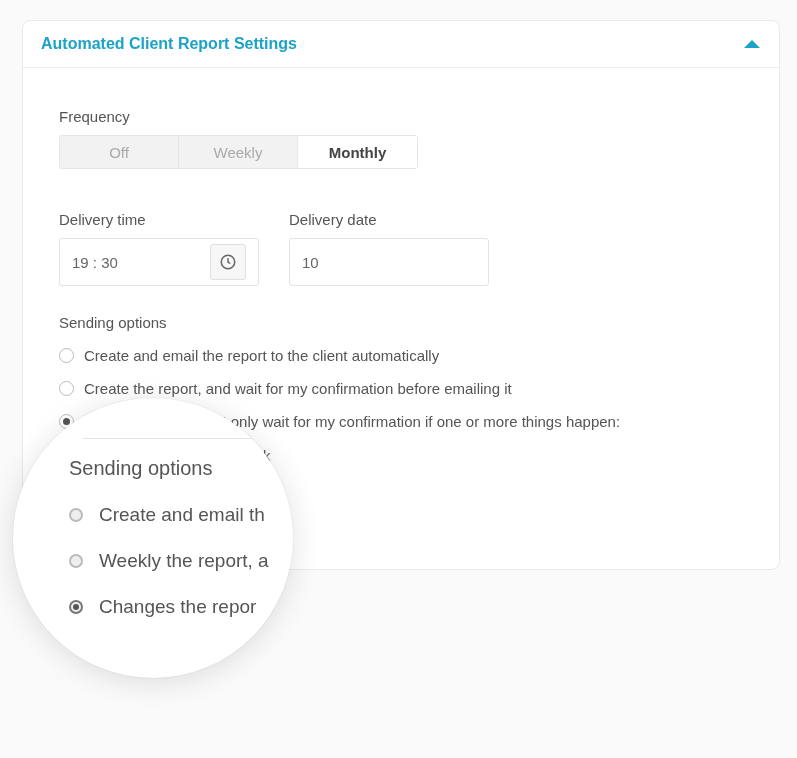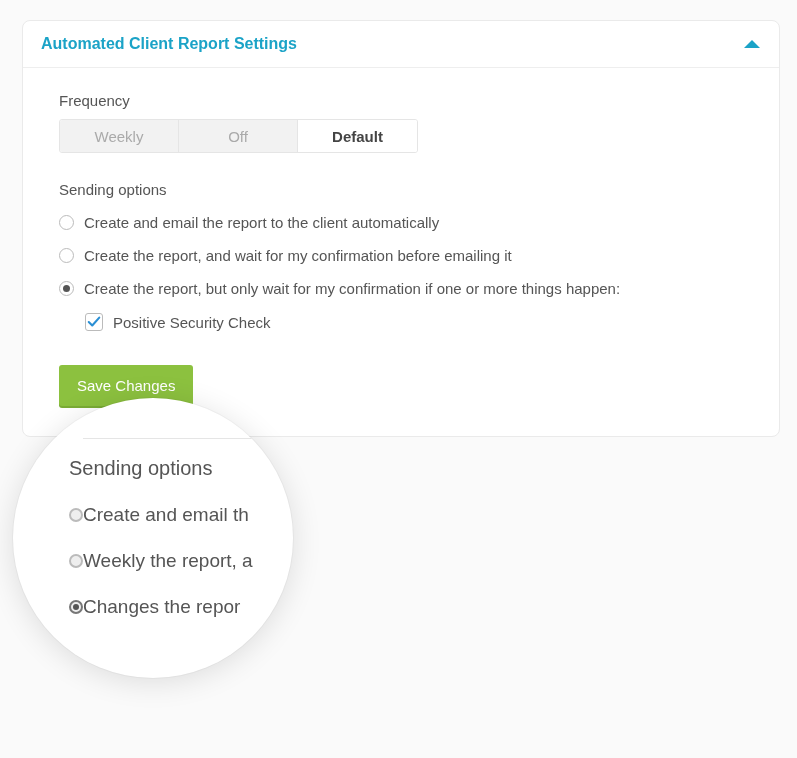--- a/index.html
+++ b/index.html
@@ -24,21 +24,21 @@
     padding: 14px 18px;
     border-bottom: 1px solid #eee;
   }
   .panel-title {
     color: #1ba3c7;
     font-size: 16px;
     font-weight: 600;
   }
   .collapse-icon svg { width: 18px; height: 12px; display:block; }
   .panel-body { padding: 24px 36px 30px 36px; position: relative; }
-  .field-label { color: #555; margin-bottom: 10px; font-size: 15px; }
+  .field-label { color: #555; margin-bottom: 10px; font-size: 15px; margin-top: 16px; }
   .seg-group {
     display: inline-flex;
     border: 1px solid #e5e5e5;
     border-radius: 3px;
     overflow: hidden;
     box-shadow: 0 0 0 0 rgba(0,0,0,0);
   }
   .seg-btn {
     width: 119px;
     height: 32px;
@@ -133,21 +133,21 @@
     pointer-events: none;
   }
   .mag-inner {
     position: absolute; left: 0; top: 0; width: 100%; height: 100%;
     padding: 40px 26px 0 56px;
   }
   .mag-divider {
     height: 1px; background: #e5e5e5; width: 170px; margin: 0 auto 18px auto;
   }
   .mag-heading { font-size: 20px; color: #555; margin-bottom: 22px; }
-  .mag-item { display: flex; align-items: center; gap: 0; margin: 24px 0; }
+  .mag-item { display: flex; align-items: center; gap: 16px; margin: 24px 0; }
   .mag-radio {
     width: 14px; height: 14px; border-radius: 50%; border: 2px solid #bbb;
     background: #eee; flex-shrink:0;
     display:flex; align-items:center; justify-content:center;
   }
   .mag-radio.checked { border-color: #777; }
   .mag-radio.checked::after { content:""; width:6px; height:6px; border-radius:50%; background:#555; }
   .mag-text { font-size: 19px; color: #555; white-space: nowrap; }
 </style>
 </head>
@@ -160,25 +160,45 @@
       <svg viewBox="0 0 18 12">
           <path d="M1 10 L9 2 L17 10 Z" fill="#1ba3c7"></path>
         </svg>
     </div>
   </div>
 
   <div class="panel-body">
 
     <div class="field-label">Frequency</div>
     <div class="seg-group">
+      <div class="seg-btn">Off</div>
       <div class="seg-btn">Weekly</div>
-      <div class="seg-btn">Off</div>
-      <div class="seg-btn active">Default</div>
-    </div>
-
+      <div class="seg-btn active">Monthly</div>
+    </div>
+
+    <div class="row">
+      <div class="col">
+        <div class="field-label">Delivery time</div>
+        <div class="input-box time-input">
+          <span>19 : 30</span>
+          <span class="clock-btn">
+            <svg viewBox="0 0 24 24" fill="none" stroke="#666" stroke-width="2">
+              <circle cx="12" cy="12" r="9"></circle>
+                <path d="M12 7v5l3 2"></path>
+            </svg>
+          </span>
+        </div>
+      </div>
+      <div class="col">
+        <div class="field-label">Delivery date</div>
+        <div class="input-box date-input">
+          <span>10</span>
+        </div>
+      </div>
+    </div>
 
 
     <div class="section-heading">Sending options</div>
     <div class="radio-list">
       <div class="radio-item">
         <span class="radio"></span>
         <span>Create and email the report to the client automatically</span>
       </div>
       <div class="radio-item">
         <span class="radio"></span>

